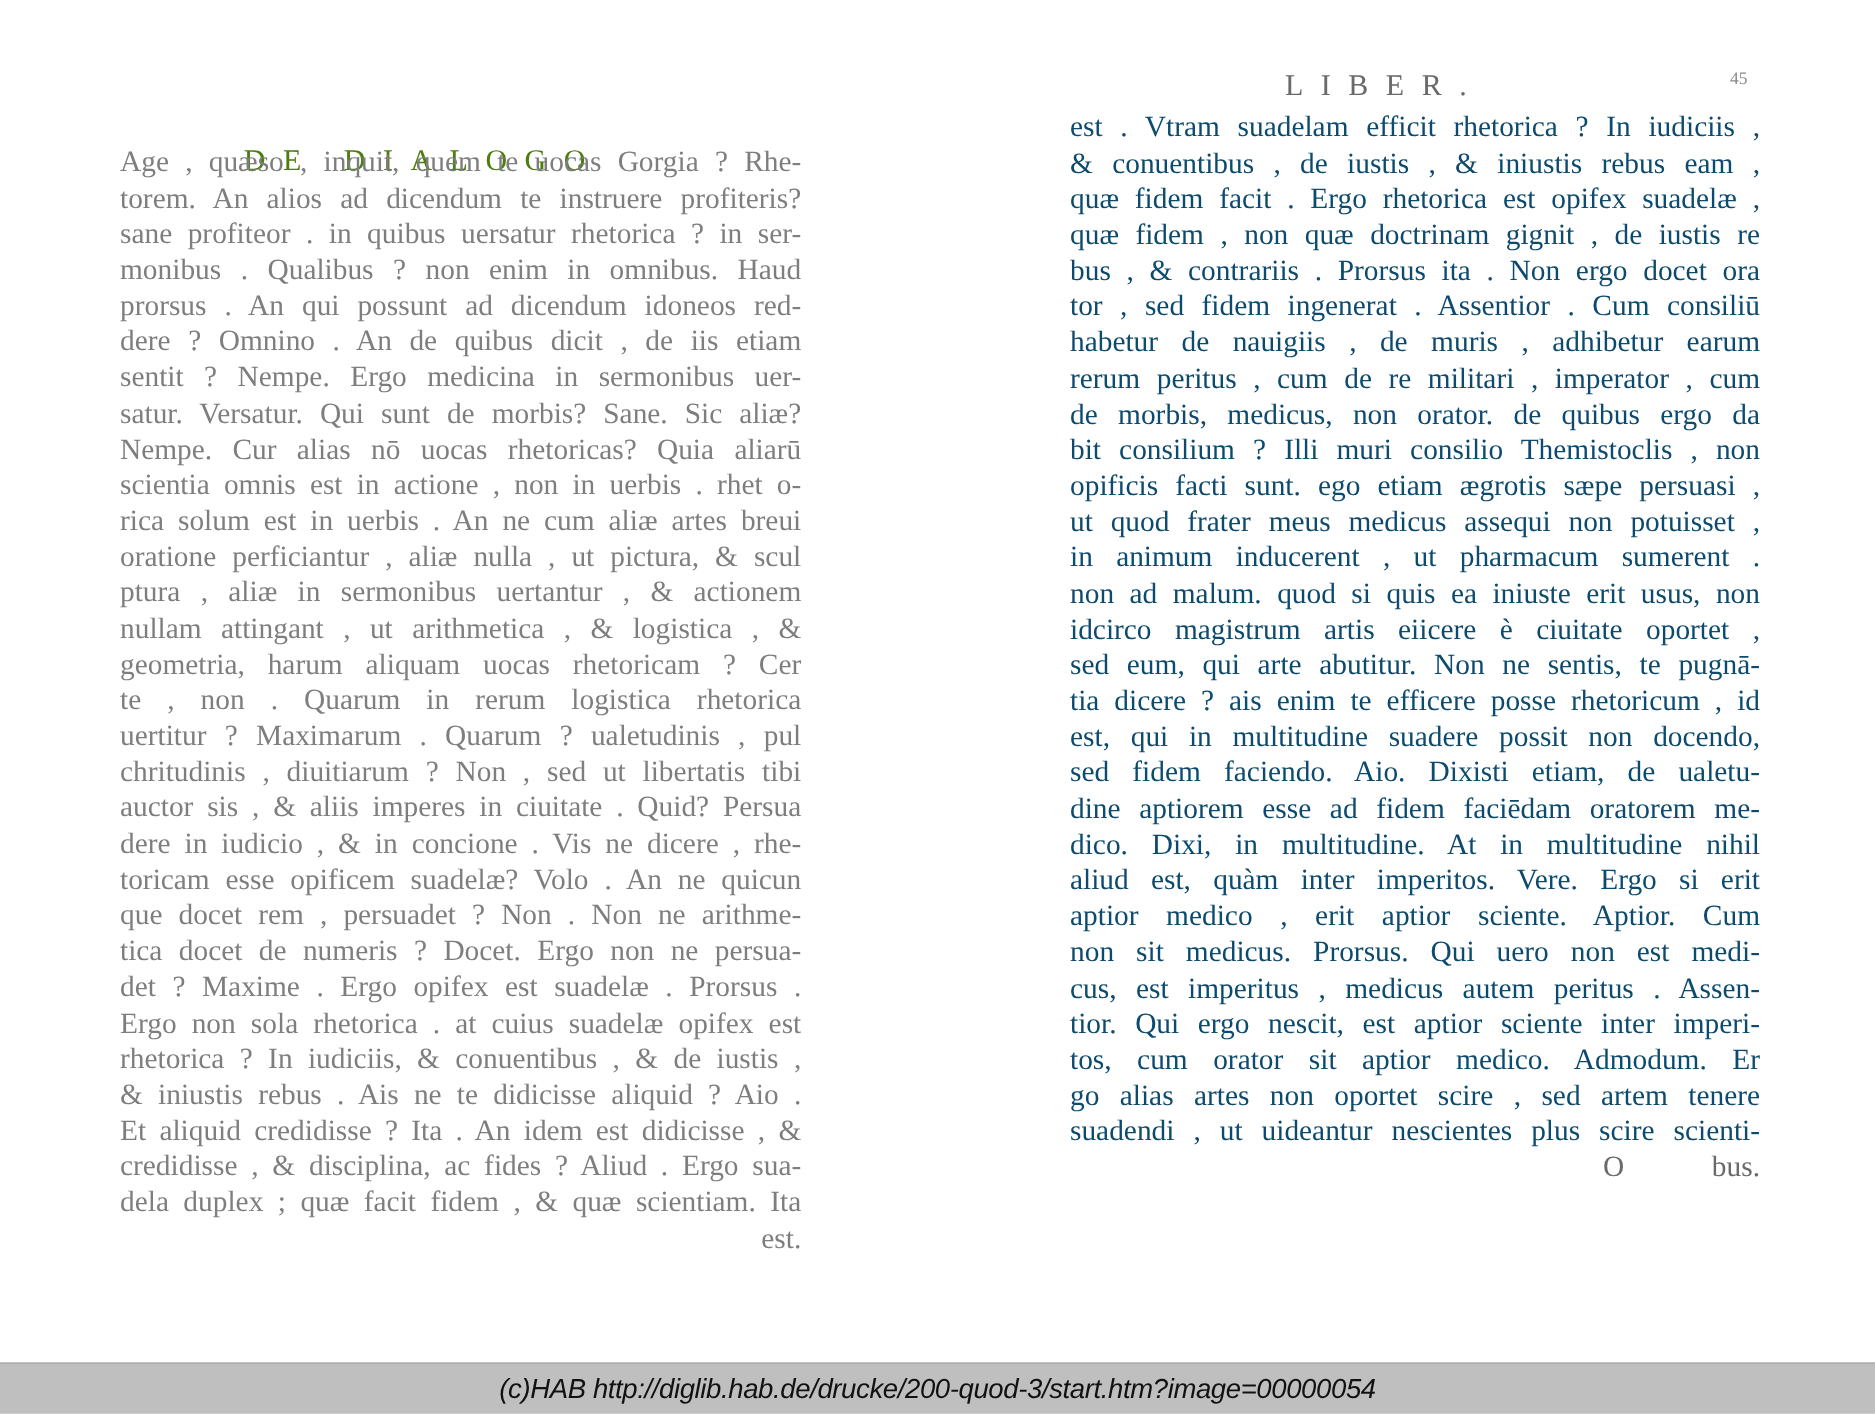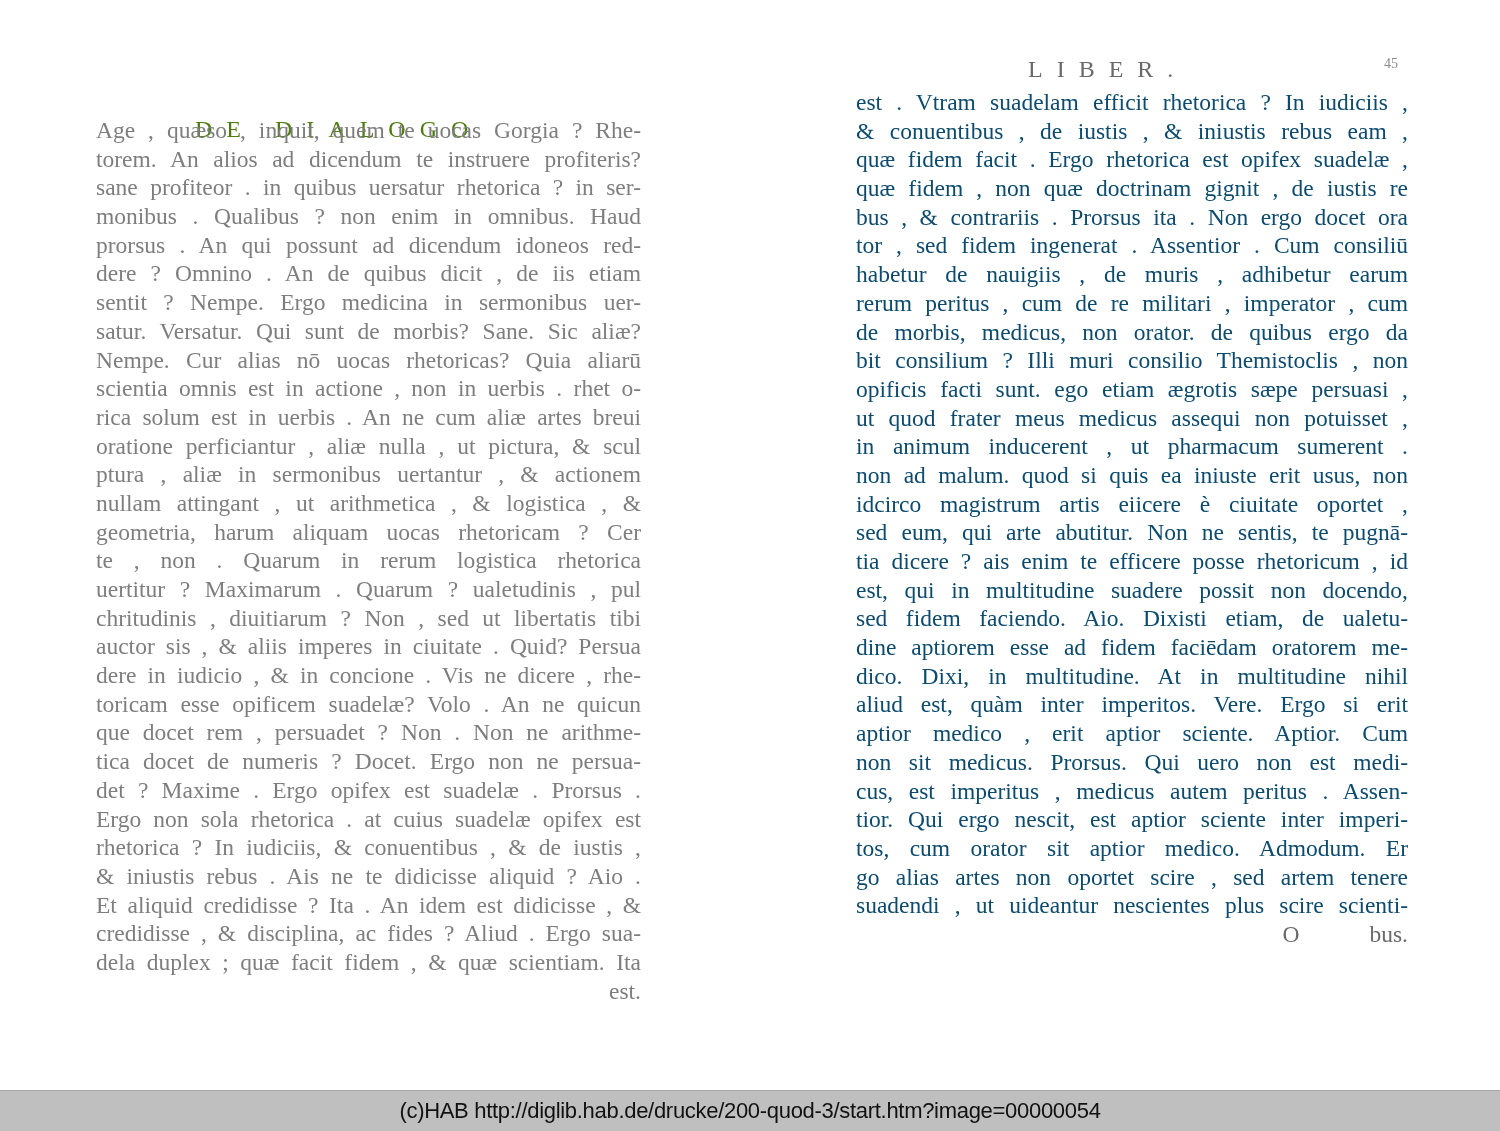--- a/index.html
+++ b/index.html
@@ -111,20 +111,21 @@
       box-sizing: border-box;
       display: flex;
       align-items: center;
       justify-content: center;
     }
     .footer-text {
       font-family: "Liberation Sans", "DejaVu Sans", sans-serif;
       font-size: 22px;
       color: #111111;
       letter-spacing: -0.3px;
+      font-style: italic;
     }
   </style>
 </head>
 <body>
 
 <div class="spread">
 
   <div class="page page-left">
     <div class="running-head">DE DIALOGO</div>
     <div class="text-block">

